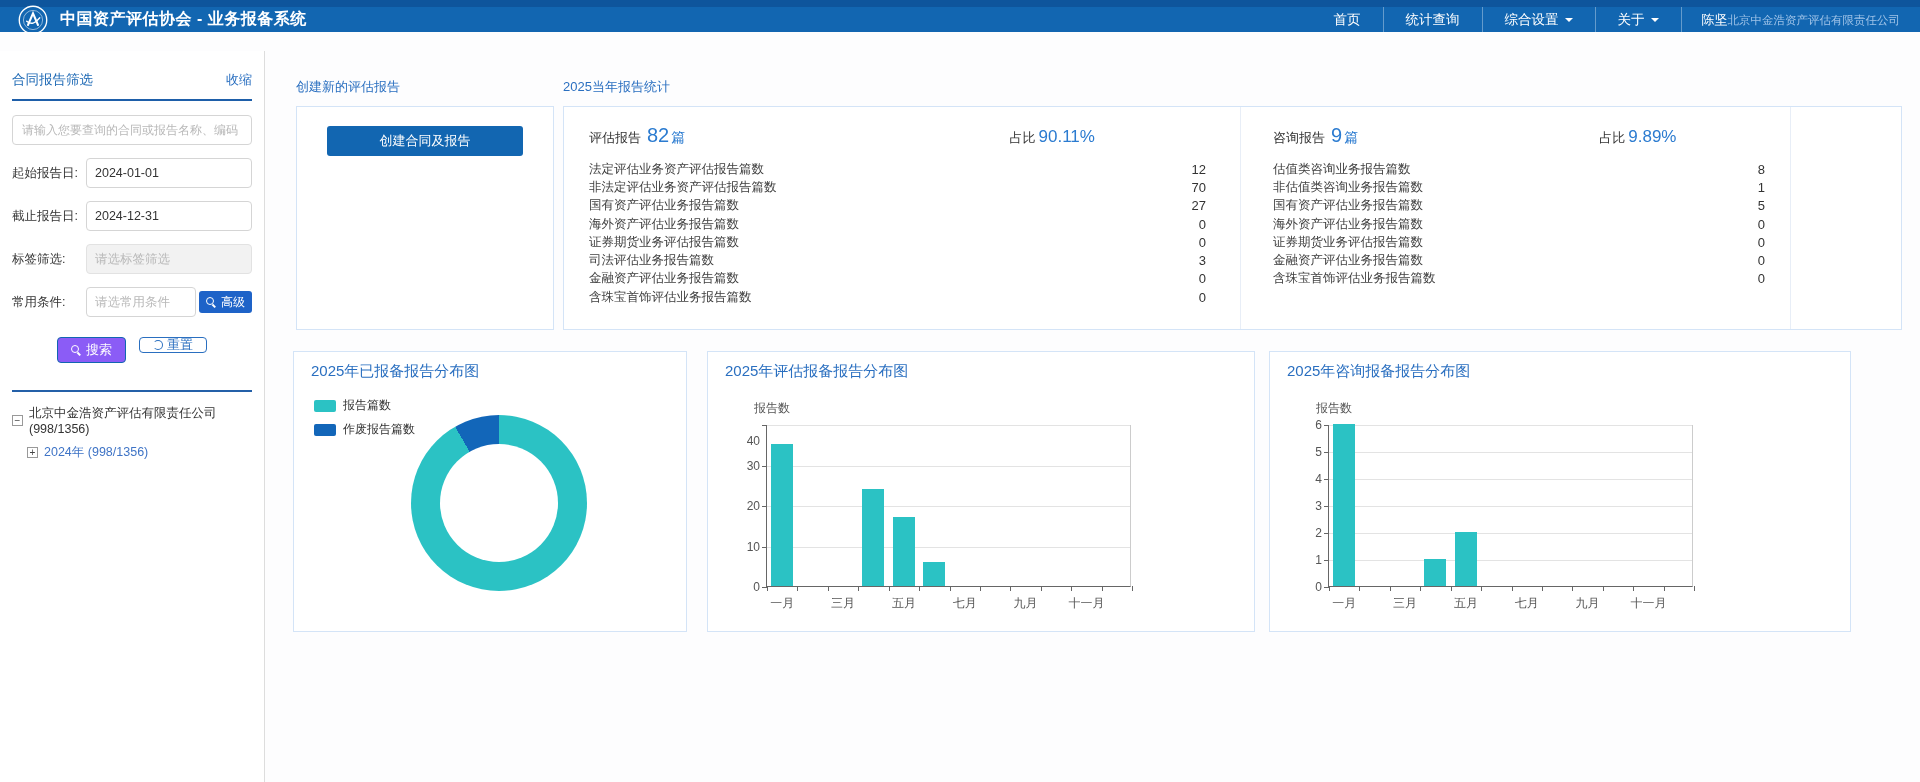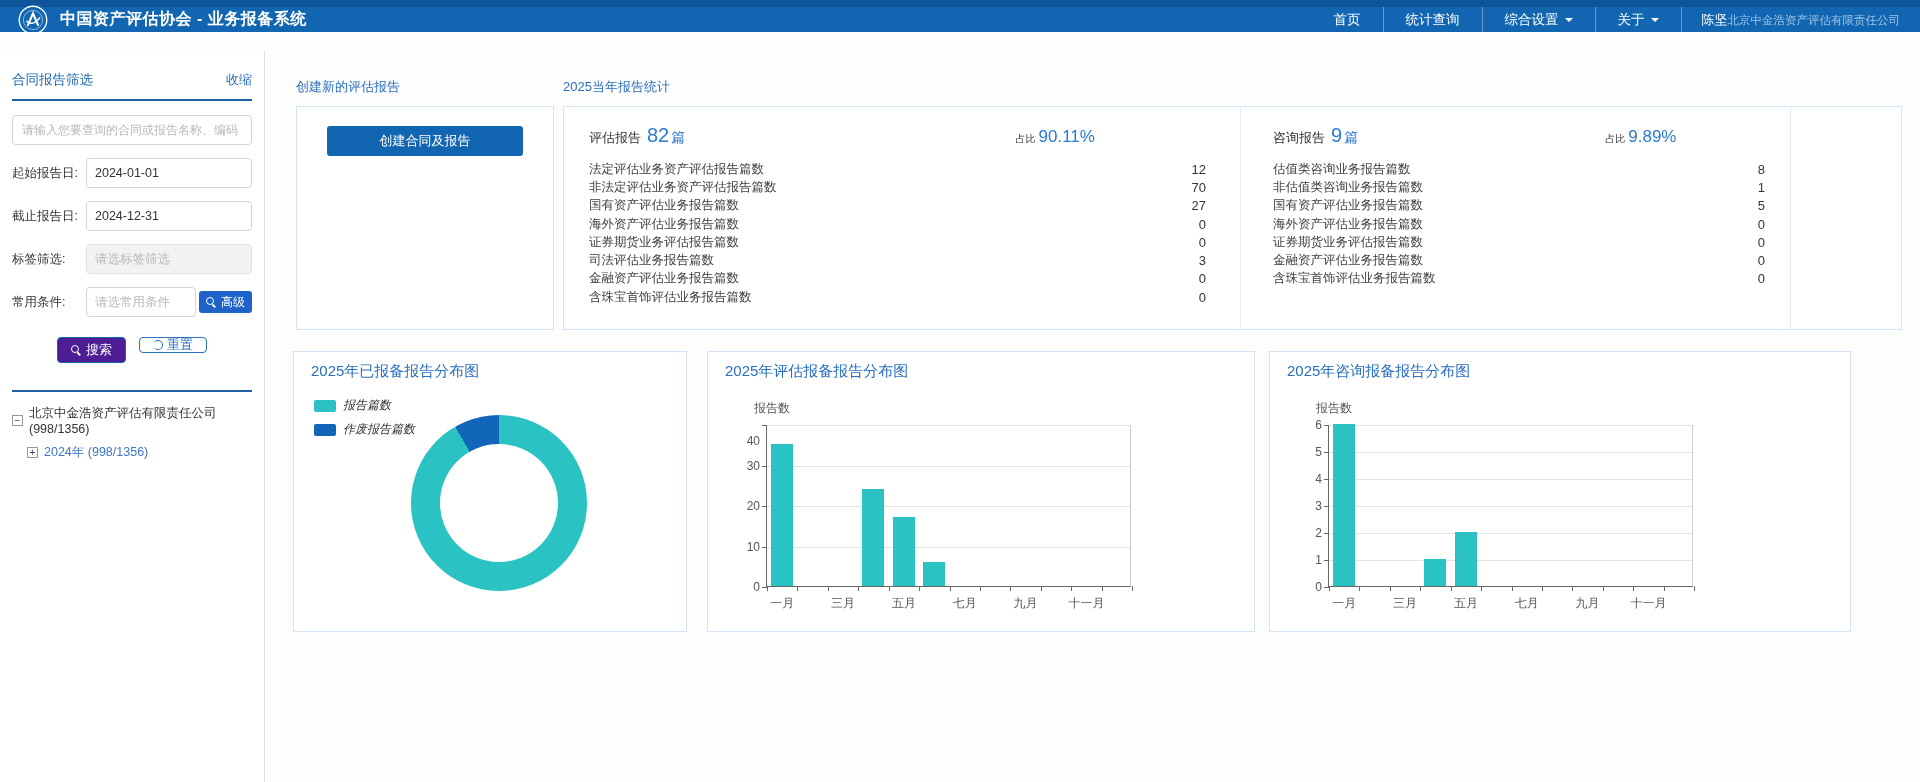--- a/index.html
+++ b/index.html
@@ -37,21 +37,21 @@
   .sb-input::placeholder, .fld-input::placeholder { color:#b8b8b8; }
   .fld-row { display:flex; align-items:center; margin-top:13px; position:relative; }
   .fld-label { width:74px; font-size:12.5px; color:#333; flex:none; }
   .fld-input { flex:1; height:30px; border:1px solid #d5d5d5; border-radius:4px;
     padding:0 8px; font-size:12.5px; color:#333; min-width:0; }
   .fld-input.disabled { background:#f2f2f2; border-color:#e2e2e2; }
   .fld-input.short { flex:none; width:110px; }
   .adv-btn { position:absolute; right:0; height:22px; padding:0 7px; background:#1e63c8; color:#fff;
     border:none; border-radius:3px; font-size:12px; display:flex; align-items:center; cursor:pointer; }
   .btn-row { margin-top:20px; display:flex; justify-content:center; gap:13px; }
-  .btn-search { height:26px; padding:8px 13px; background:#4c1d95; color:#fff; border:1px solid #1266b1;
+  .btn-search { height:26px; padding:8px 13px; background:#8b5cf6; color:#fff; border:1px solid #1266b1;
     border-radius:4px; font-size:13px; display:flex; align-items:center; cursor:pointer; }
   .btn-reset { height:16px; padding:0 13px; background:#fff; color:#2a6fc0; border:1px solid #2a6fc0;
     border-radius:4px; font-size:13px; display:flex; align-items:center; cursor:pointer; }
   .sb-sep { margin-top:27px; border-top:2px solid #2460a8; }
   #tree { margin-top:13px; }
   .tree-row { display:flex; align-items:center; margin-top:8px; font-size:12.5px; color:#333; cursor:pointer; }
   .tree-row.lvl1 { margin-left:15px; color:#3f74c6; }
   .tbox { width:11px; height:11px; border:1px solid #999; background:#fff; color:#444;
     font-size:10px; line-height:9px; text-align:center; margin-right:6px; flex:none; }
 
@@ -76,36 +76,36 @@
   #stats-panel { height:224px; display:flex; }
   .stat-group { padding:17px 34px 0 25px; border-right:1px solid #e8eef7; }
   .stat-group.g0 { width:677px; flex:none; }
   .stat-group.g1 { width:550px; flex:none; padding-left:32px; padding-right:25px; }
   .stat-spacer { flex:1; }
   .stat-header { display:flex; align-items:baseline; }
   .stat-name { font-size:13px; color:#333; }
   .stat-count { font-size:20px; color:#2b7bd0; margin:0 2px 0 6px; }
   .stat-unit { font-size:14px; color:#2b7bd0; }
   .stat-ratio { margin-left:auto; margin-right:18%; display:flex; align-items:baseline; }
-  .ratio-label { font-size:10px; color:#333; margin-right:3px; }
+  .ratio-label { font-size:13px; color:#333; margin-right:3px; }
   .ratio-value { font-size:17px; color:#2b7bd0; }
   .stat-rows { margin-top:13px; }
   .stat-row { display:flex; justify-content:space-between; align-items:center; height:18.3px; }
   .stat-row-label { font-size:12.5px; color:#404040; }
   .stat-row-value { font-size:13px; color:#333; }
 
   
   #row2 { position:absolute; left:27px; top:300px; display:flex; }
   .chart-panel { background:#fff; border:1px solid #d4e4f7; height:281px; position:relative; }
   #chart-pie { width:394px; }
   #chart-bar1 { width:548px; margin-left:20px; }
   #chart-bar2 { width:582px; margin-left:14px; }
   .chart-title { position:absolute; left:17px; top:10px; font-size:15px; color:#2a6fc0; }
   .legend { position:absolute; left:20px; top:45px; }
-  .legend-row { display:flex; align-items:center; margin-bottom:7px;font-style:italic; }
+  .legend-row { display:flex; align-items:center; margin-bottom:7px; }
   .legend-swatch { width:22px; height:12px; border-radius:2px; margin-right:7px; }
   .legend-label { font-size:12px; color:#333; }
   .donut { position:absolute; left:117px; top:63px; width:176px; height:176px; border-radius:50%; }
   .donut-hole { position:absolute; left:29px; top:29px; width:118px; height:118px;
     border-radius:50%; background:#fff; }
   .ylabel { position:absolute; left:46px; top:48px; font-size:12px; color:#555; }
   .bar-plot { position:absolute; left:58px; top:73px; width:365px; height:162px;
     border-left:1px solid #666; border-bottom:1px solid #666; border-right:1px solid #ccc; }
   .gridline { position:absolute; left:0; width:100%; height:1px; background:#e3e3e3; }
   .ytick-label { position:absolute; font-size:12px; color:#555; transform:translate(-100%,-50%); left:-7px; }

